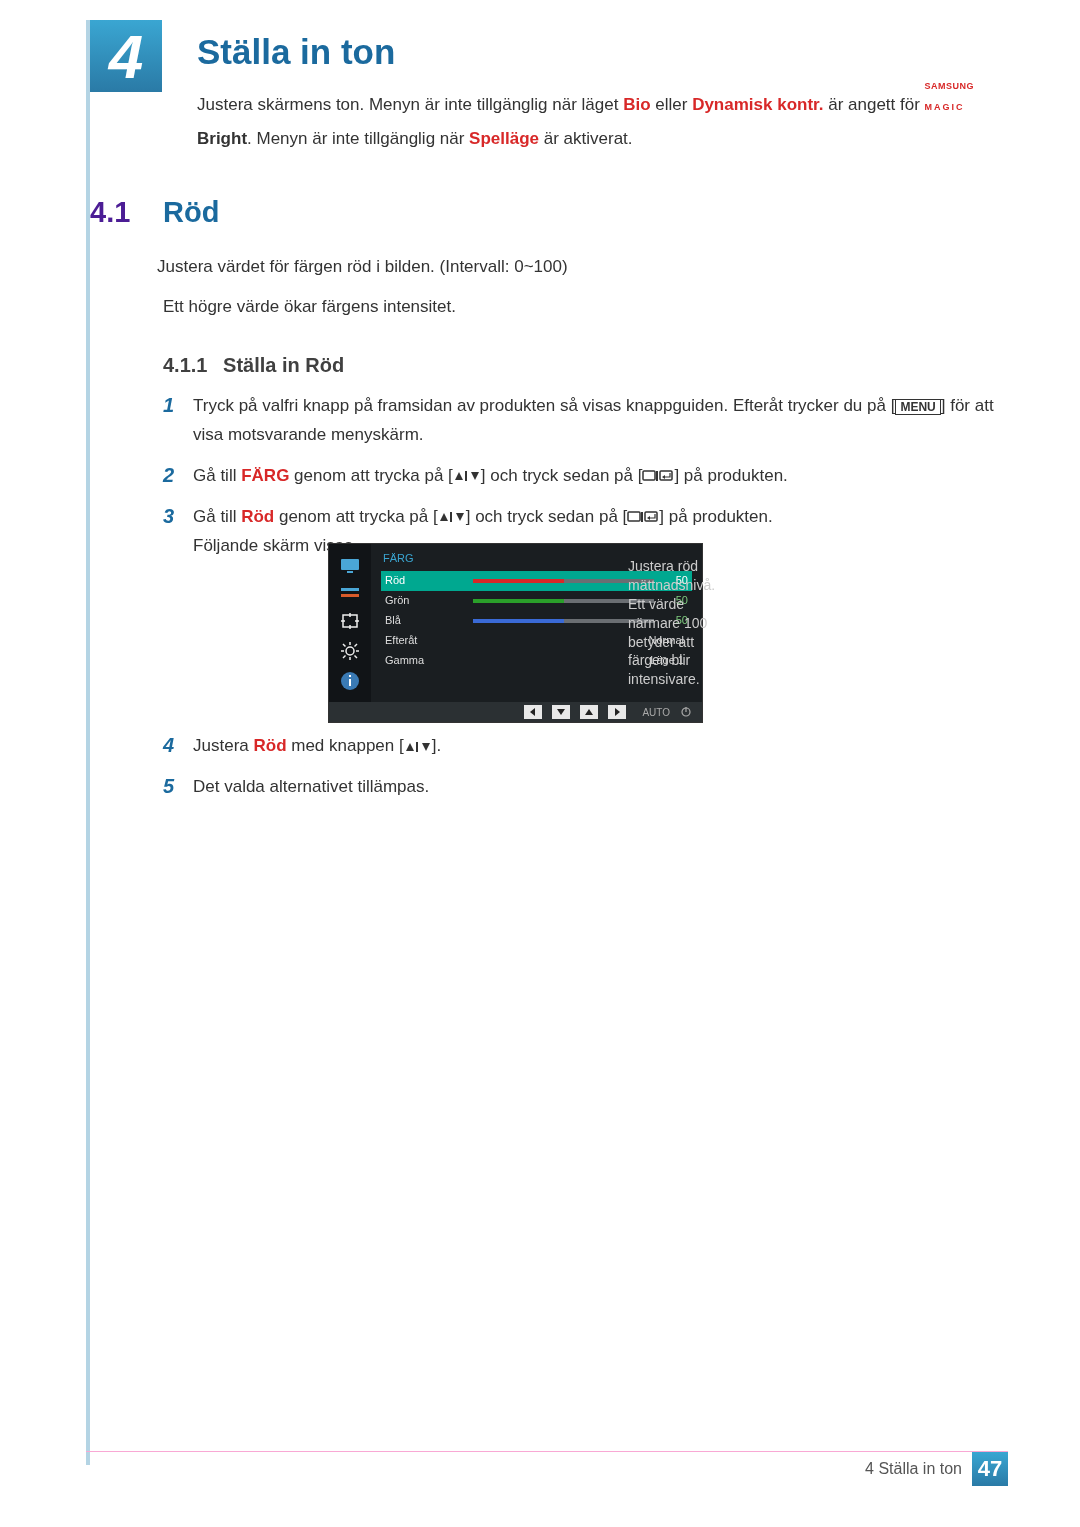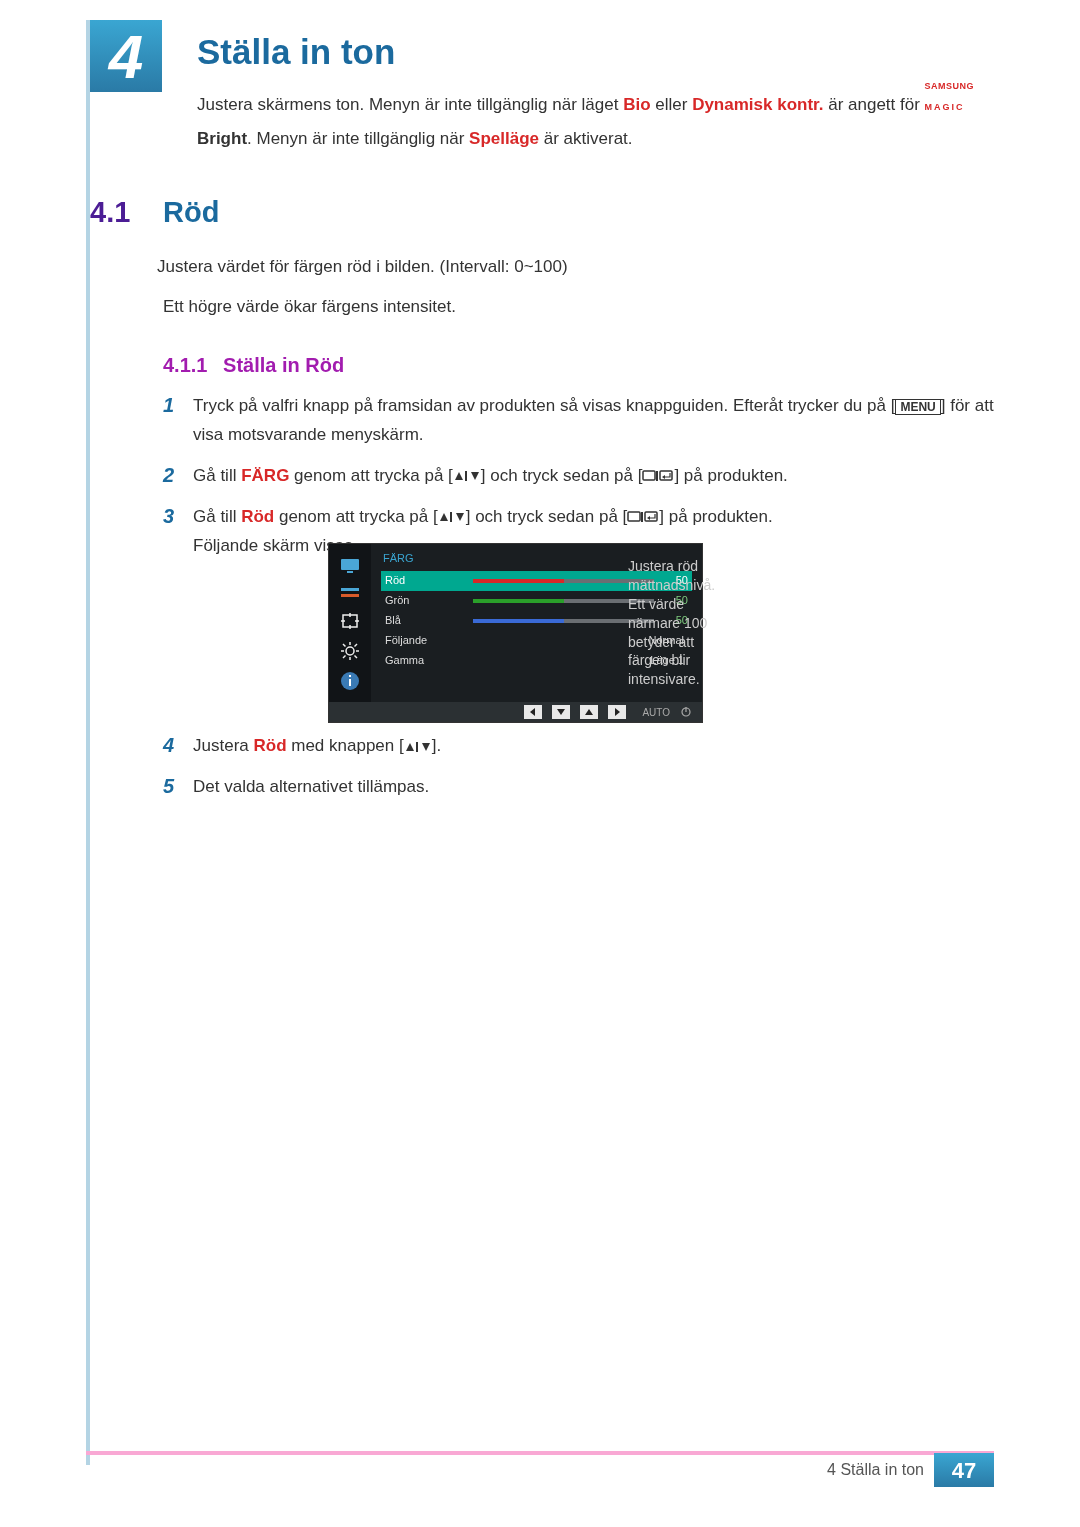--- a/index.html
+++ b/index.html
@@ -69,21 +69,21 @@
   .sec-title {
     position: absolute;
     left: 163px;
     top: 191px;
     color: #1b6a9e;
     font-size: 29px;
     font-weight: bold;
   }
   .para1 { position:absolute; left:157px; top:254px; right:85px; }
   .para2 { position:absolute; left:163px; top:294px; right:102px; }
-  .subsec { position:absolute; left:163px; top:350px; color:#a21caf; font-size:20px; font-weight:bold; }
+  .subsec { position:absolute; left:163px; top:350px; color:#404040; font-size:20px; font-weight:bold; }
   .subsec-num { margin-right:10px; }
   .steps { position:absolute; left:163px; top:392px; right:85px; }
   .step { display:flex; margin-bottom:12px; }
   .step-num { color:#1b6a9e; font-style:italic; font-weight:bold; font-size:20px; width:30px; flex-shrink:0; line-height:1.3;}
   .step-body { flex:1; line-height:1.7; }
   .step-body .red { color:#d82828; font-weight:bold; }
   .menu-box { display:inline-block; border:1px solid #333; font-size:12px; font-weight:bold; padding:0 4px; line-height:14px; vertical-align:middle;}
   .arrows-icon svg, .display-icon svg { vertical-align:middle; }
 
   .osd {
@@ -106,28 +106,28 @@
   .osd-bottombar .btn { width:18px; height:14px; background:#e8e8e8; display:flex; align-items:center; justify-content:center;}
   .osd-bottombar .auto { color:#aaa; font-size:10px; margin-left:6px;}
   .osd-bottombar svg { display:block; }
 
   .osd-help {
     position:absolute; left:628px; top:557px; width:100px; font-size:14px; color:#ccc; line-height:1.35;
   }
 
   .steps-after { position:absolute; left:163px; top:732px; right:85px; }
   .footer {
-    position:absolute; left:86px; right:86px; bottom:42px; height:34px;
+    position:absolute; left:86px; right:72px; bottom:42px; height:34px;
     display:flex; align-items:center; justify-content:flex-end;
-    border-top:4px solid #f9a8d4;
+    border-top:1px solid #f9a8d4;
     margin-top:7px;
   }
   .footer-text { color:#555; font-size:16px; margin-right:10px;}
   .footer-pg {
-    width:60px; height:34px; background:linear-gradient(180deg,#3aa6d2 0%,#2a7aa6 100%);
+    width:36px; height:34px; background:linear-gradient(180deg,#3aa6d2 0%,#2a7aa6 100%);
     color:#fff; font-weight:bold; font-size:22px; display:flex; align-items:center; justify-content:center;
   }
 </style>
 </head>
 <body>
 
 <div class="left-bar"></div>
 
 <div class="chapter-box">
   <span>4</span>
@@ -257,21 +257,21 @@
           <span class="osd-val">50</span>
         </div>
         <div class="osd-row">
           <span class="osd-label">Blå</span>
           <div class="osd-bar">
             <div class="fill" style="width:50%;background:#3a6ad6"></div>
           </div>
           <span class="osd-val">50</span>
         </div>
         <div class="osd-row">
-          <span class="osd-label">Följande</span>
+          <span class="osd-label">Efteråt</span>
           <span class="osd-valtext">Normal</span>
         </div>
         <div class="osd-row">
           <span class="osd-label">Gamma</span>
           <span class="osd-valtext">Läge 1</span>
         </div>
       </div>
   </div>
   <div class="osd-bottombar">
     <div class="btn">

